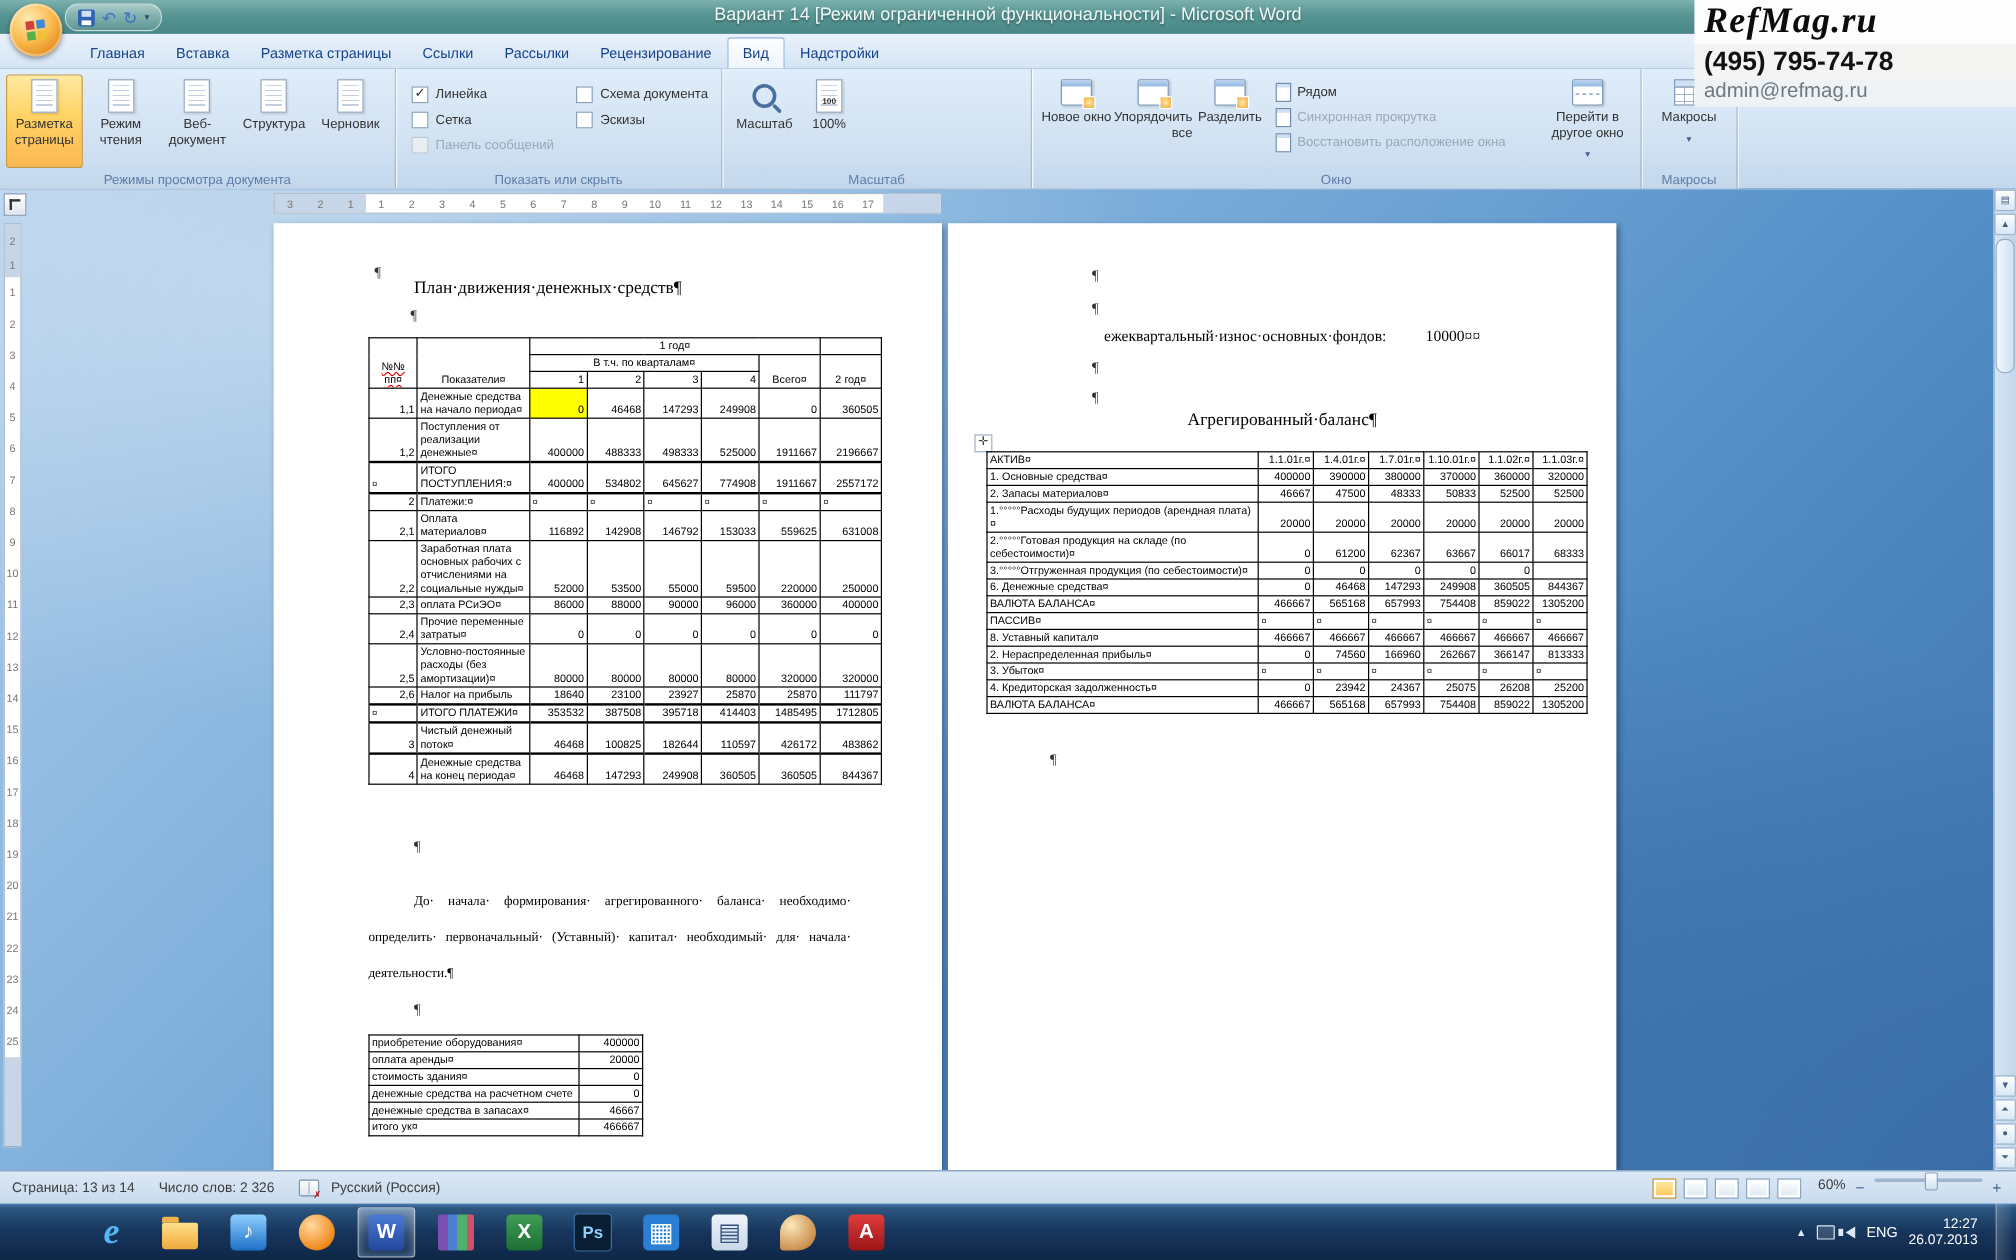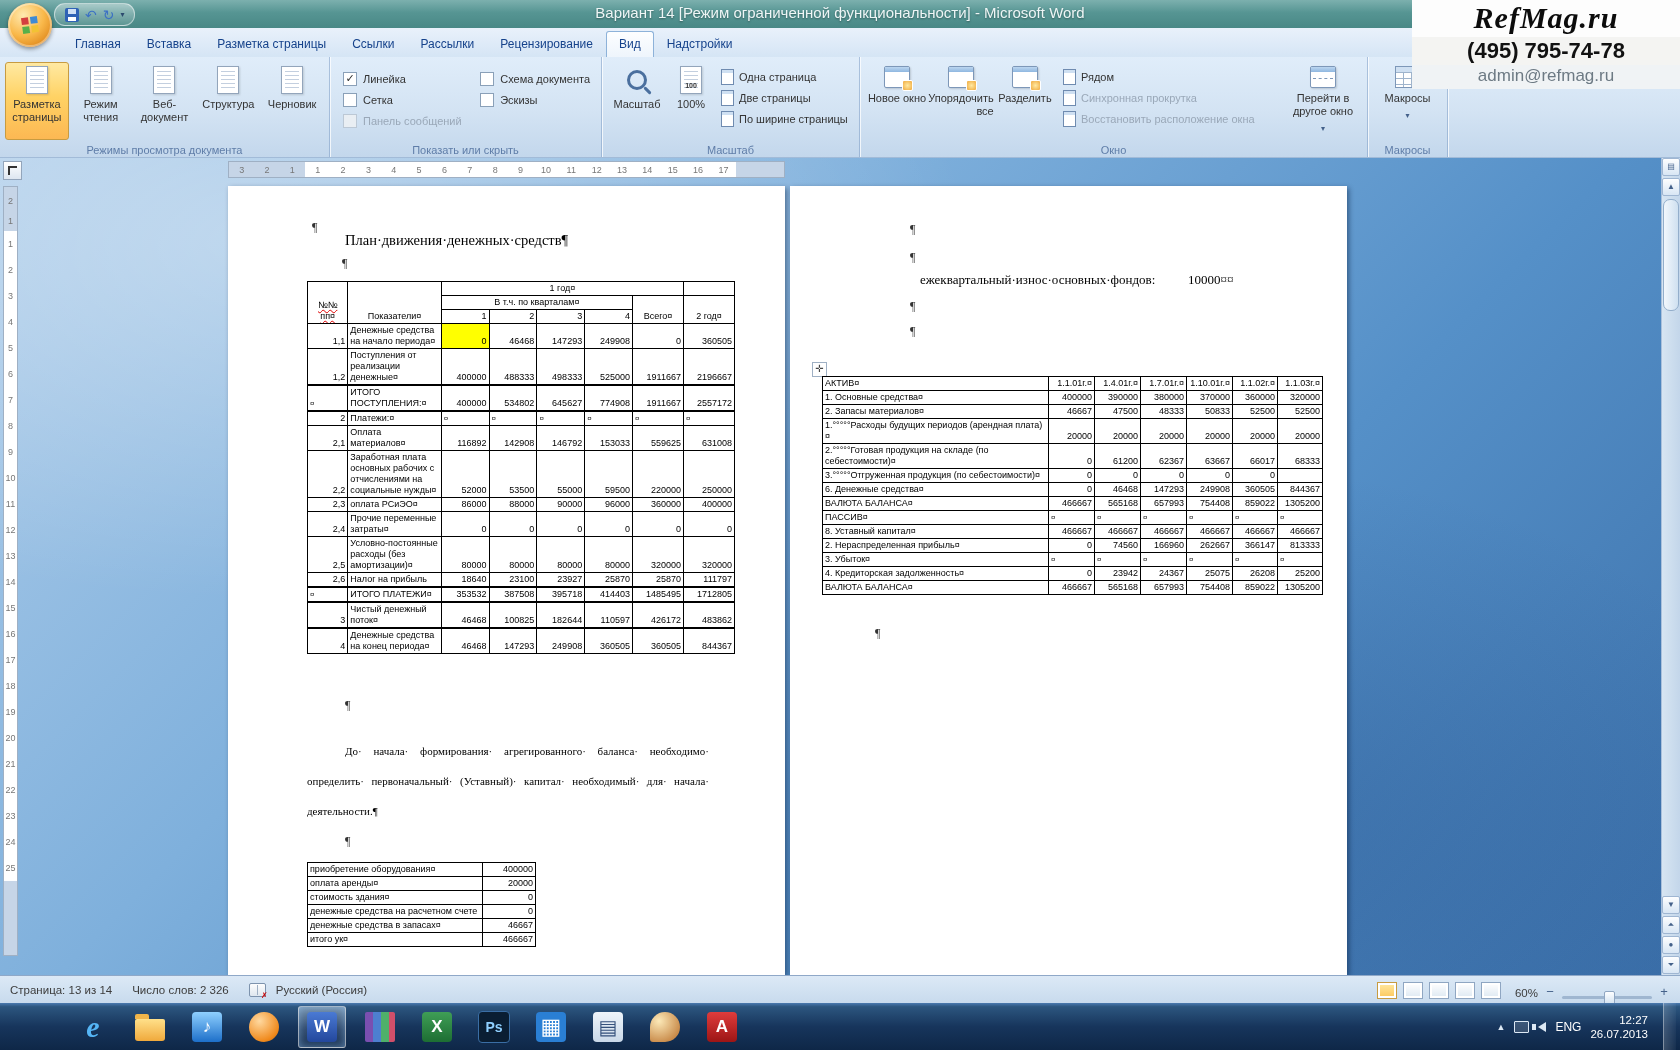--- a/index.html
+++ b/index.html
@@ -22,21 +22,21 @@
   .orb{position:absolute;left:8px;top:3px;width:44px;height:44px;border-radius:50%;z-index:50;
     background:radial-gradient(circle at 35% 28%,#ffeab0,#f9b84a 48%,#e08a1e 80%,#a85f10);
     box-shadow:inset 0 0 0 2px rgba(255,255,255,.35),0 2px 4px rgba(0,0,0,.4);
     display:flex;align-items:center;justify-content:center;}
   .orb-logo{width:16px;height:16px;display:grid;grid-template-columns:7px 7px;gap:2px;transform:rotate(-8deg);}
   .orb-logo i{display:block;height:7px;}
   .orb-logo i:nth-child(1){background:#d43f3f;}.orb-logo i:nth-child(2){background:#3f8ad4;}
   .orb-logo i:nth-child(3){background:#58b04a;}.orb-logo i:nth-child(4){background:#f2c234;}
 
   
-  .ad{position:absolute;top:0;right:0;width:268px;z-index:100;text-align:center;}
+  .ad{position:absolute;top:0;right:0;width:268px;z-index:100;text-align:left;}
   .ad .brand{background:#fdfdfd;color:#0c0c0c;font-family:"Liberation Serif",serif;
     font-style:italic;font-weight:bold;font-size:30px;padding:1px 8px 2px;letter-spacing:1px;}
   .ad .phone{background:#f4f4f2;color:#111;font-weight:bold;font-size:22px;padding:1px 8px;}
   .ad .email{background:#f0f3f5;color:#6d7a84;font-size:17px;padding:1px 8px 3px;}
 
   
   .tabsrow{position:absolute;top:28px;left:0;right:0;height:29px;
     background:linear-gradient(#e9f1fb,#d5e5f5);z-index:20;padding-left:44px;}
   .tabs{position:absolute;left:62px;bottom:0;display:flex;}
   .tab{padding:6px 13px 5px;font-size:12px;color:#15428b;cursor:default;}
@@ -148,21 +148,21 @@
 
   
   .statusbar{position:absolute;left:0;right:0;top:975px;height:28px;z-index:20;
     background:linear-gradient(#dcE9f6,#c7daed);border-top:1px solid #8fa8c8;
     display:flex;align-items:center;font-size:11.5px;color:#3c3c3c;}
   .st-item{padding:0 10px;white-space:nowrap;}
   .sbook{width:15px;height:12px;background:linear-gradient(#fdfdfd,#dfe7ef);border:1px solid #7d93ad;
     border-radius:2px;position:relative;margin-left:10px;}
   .sbook::before{content:"";position:absolute;left:50%;top:1px;bottom:1px;width:1px;background:#9fb0c4;}
   .sbook::after{content:"✗";position:absolute;right:-3px;bottom:-4px;color:#c00;font-size:8px;}
-  .st-right{margin-left:auto;display:flex;align-items:flex-end;gap:6px;padding-right:10px;}
+  .st-right{margin-left:auto;display:flex;align-items:flex-start;gap:6px;padding-right:10px;}
   .svb{width:18px;height:15px;border:1px solid #8fa6c2;background:linear-gradient(#fff,#dde8f2);
     box-shadow:inset 0 0 0 2px #fff;}
   .svb.on{background:linear-gradient(#ffe9a2,#fcc75b);border-color:#c79b41;}
   .zoomtrack{width:90px;height:3px;background:#9fb6d0;border-radius:2px;position:relative;}
   .zoomthumb{position:absolute;left:42px;top:-5px;width:9px;height:13px;
     background:linear-gradient(#fdfeff,#cfe0f0);border:1px solid #8fa6c2;border-radius:2px;}
   .zpm{font-size:13px;color:#44618a;width:12px;text-align:center;}
 
   
   .taskbar{position:absolute;left:0;right:0;top:1003px;height:47px;z-index:40;
@@ -319,37 +319,20 @@
       <div class="vbtn" style="width:58px;">
         <span class="mag-ic"></span>
         <span>Масштаб</span>
       </div>
       <div class="vbtn" style="width:46px;">
         <span class="p-ic">
             <span class="p100">100</span>
           </span>
         <span>100%</span>
       </div>
-      <div class="smallrows">
-
-          <div class="srow">
-            <span class="small-pg"></span>
-            <span>Одна страница</span>
-          </div>
-
-          <div class="srow">
-            <span class="small-pg"></span>
-            <span>Две страницы</span>
-          </div>
-
-          <div class="srow">
-            <span class="small-pg"></span>
-            <span>По ширине страницы</span>
-          </div>
-        </div>
     </div>
     <div class="glabel">Масштаб</div>
   </div>
 
   <div class="rgroup" style="width:508px;">
     <div class="grow">
       <div style="display:flex;">
 
           <div class="vbtn" style="width:62px;">
             <span class="w-ic new"></span>
@@ -634,20 +617,21 @@
 
   <div class="page" id="page14">
     <div class="pmark" style="left:120px;top:36px;">¶</div>
     <div class="pmark" style="left:120px;top:64px;">¶</div>
     <div class="iznos" style="left:130px;top:86px;">
       <span>ежеквартальный·износ·основных·фондов:</span>
     </div>
     <div class="iznos" style="left:398px;top:86px;">10000¤¤</div>
     <div class="pmark" style="left:120px;top:113px;">¶</div>
     <div class="pmark" style="left:120px;top:138px;">¶</div>
+    <div class="doc-title" style="left:0;top:156px;width:100%;text-align:center;">Агрегированный·баланс¶</div>
     <div class="tbl-handle">✛</div>
 
     <table class="doc" id="balance">
       <colgroup>
         <col style="width:226px;">
         <col style="width:46px;">
           <col style="width:46px;">
           <col style="width:46px;">
         <col style="width:46px;">
           <col style="width:45px;">

